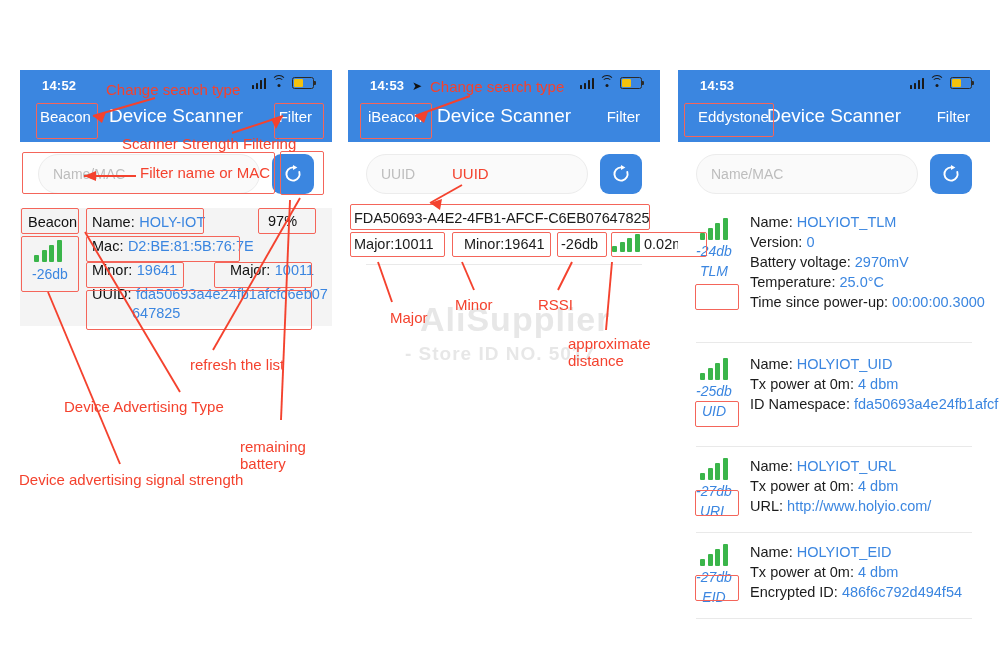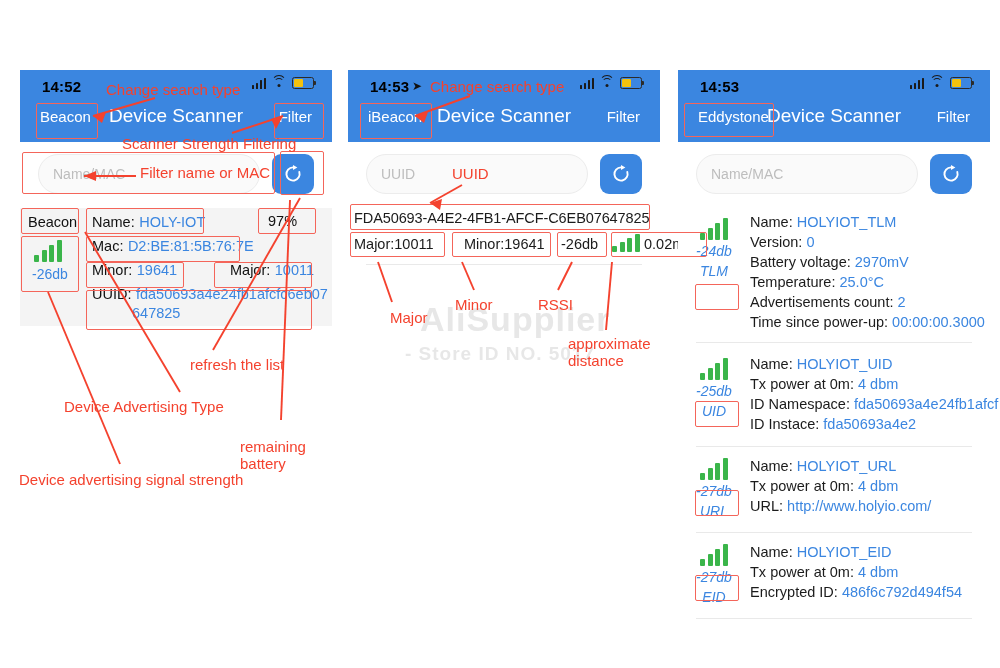--- a/index.html
+++ b/index.html
@@ -12,21 +12,21 @@
 
   
   .panel{position:absolute;background:#ffffff;}
   .pheader{
     position:absolute;left:0;top:0;right:0;height:72px;background:#3b86e0;
   }
   .statusbar{
     position:absolute;left:0;top:4px;right:0;height:24px;
   }
   .st-time{
-    position:absolute;left:22px;top:4px;font-size:15px;font-weight:bold;color:#000000;
+    position:absolute;left:22px;top:4px;font-size:13px;font-weight:bold;color:#ffffff;
     letter-spacing:.2px;
   }
   .st-arrow{position:absolute;top:5px;font-size:12px;color:#111;}
   .st-icons{position:absolute;right:18px;top:3px;display:flex;align-items:center;gap:6px;}
   .bars-ios{display:flex;align-items:flex-end;gap:1.5px;height:11px;}
   .bars-ios i{display:block;width:2.5px;background:#1a1a1a;border-radius:.5px;}
   .bars-ios i:nth-child(1){height:4px}
   .bars-ios i:nth-child(2){height:6px}
   .bars-ios i:nth-child(3){height:8.5px}
   .bars-ios i:nth-child(4){height:11px}
@@ -281,42 +281,40 @@
             <i></i>
           </div>
         <div class="db">-24db</div>
         <div class="adtype">TLM</div>
       </div>
       <div class="card-body" style="padding-top:4px;">
         <div class="row"><span>Name: </span><span class="v">HOLYIOT_TLM</span></div>
         <div class="row"><span>Version: </span><span class="v">0</span></div>
         <div class="row"><span>Battery voltage: </span><span class="v">2970mV</span></div>
         <div class="row"><span>Temperature: </span><span class="v">25.0°C</span></div>
-        <div class="row"><span>Advertisements count: </span><span class="v">2</span></div>
         <div class="row"><span>Time since power-up: </span><span class="v">00:00:00.3000</span></div>
       </div>
     </div>
     <div class="sep" style="top:272px;"></div>
 
     <div class="card" style="top:282px;height:90px;">
       <div class="card-left" style="padding-top:6px;">
         <div class="bars-g">
             <i></i>
             <i></i>
             <i></i>
             <i></i>
           </div>
         <div class="db">-25db</div>
         <div class="adtype">UID</div>
       </div>
       <div class="card-body" style="padding-top:2px;">
         <div class="row"><span>Name: </span><span class="v">HOLYIOT_UID</span></div>
         <div class="row"><span>Tx power at 0m: </span><span class="v">4 dbm</span></div>
         <div class="row"><span>ID Namespace: </span><span class="v">fda50693a4e24fb1afcf</span></div>
-        <div class="row"><span>ID Instace: </span><span class="v">fda50693a4e2</span></div>
       </div>
     </div>
     <div class="sep" style="top:376px;"></div>
 
     <div class="card" style="top:384px;height:74px;">
       <div class="card-left" style="padding-top:4px;">
         <div class="bars-g">
             <i></i>
             <i></i>
             <i></i>

